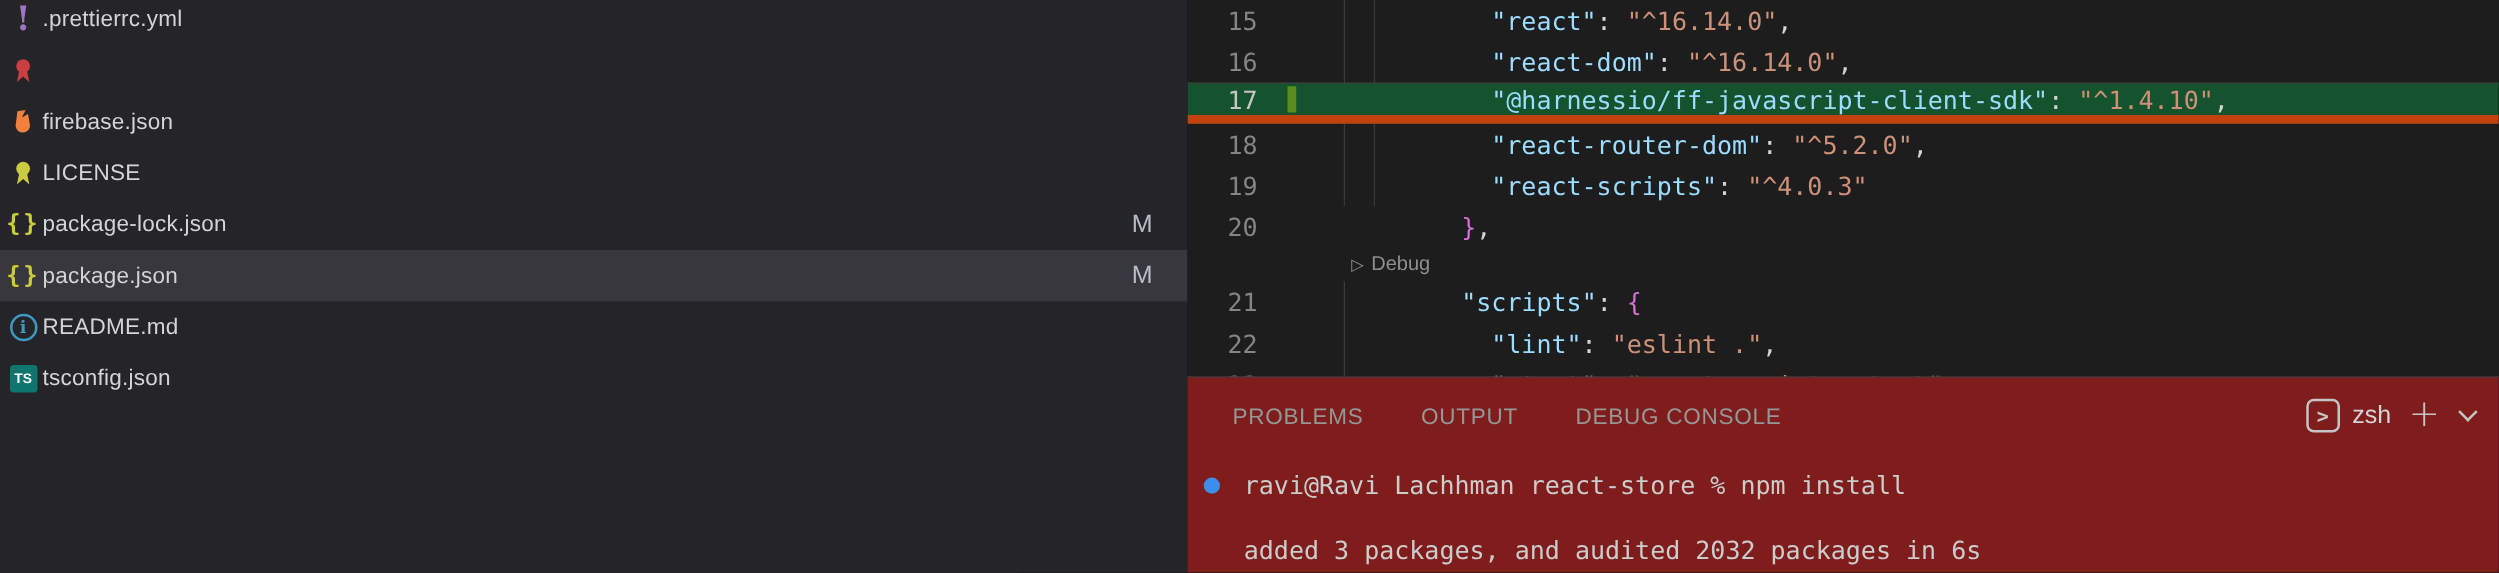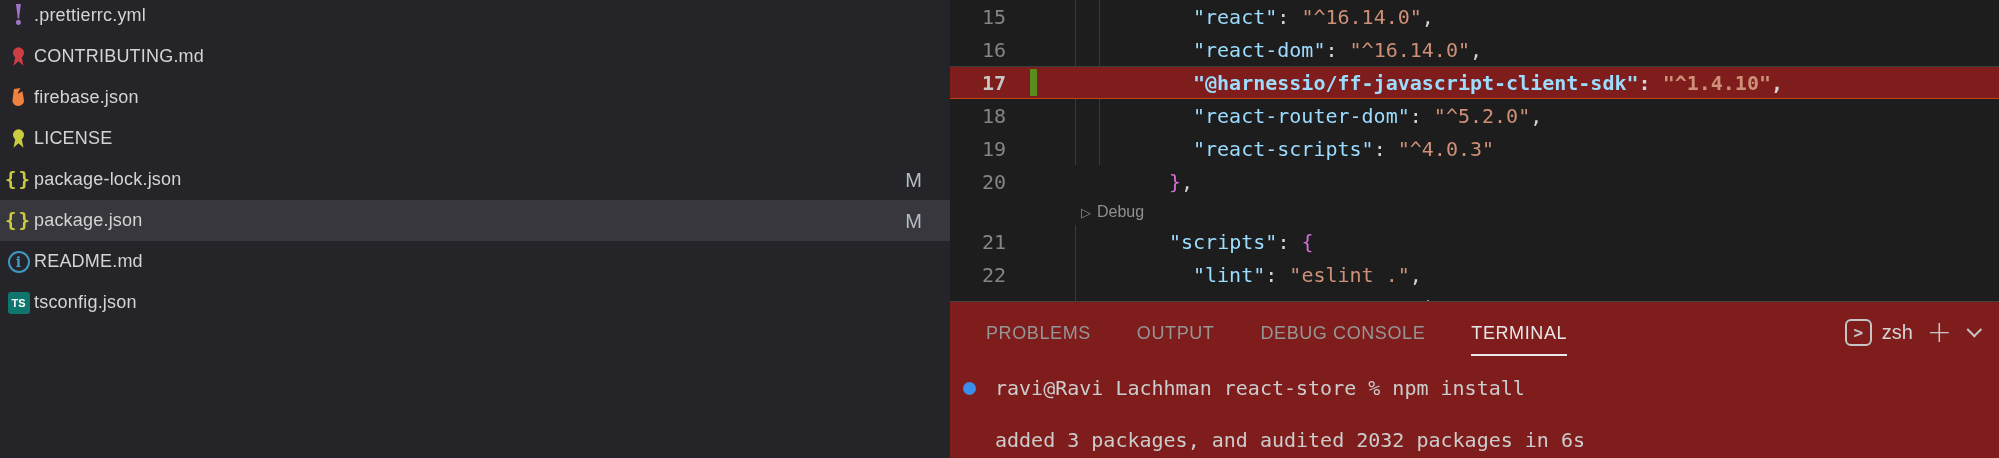--- a/index.html
+++ b/index.html
@@ -21,21 +21,21 @@
   .ic-ts { width:22px; height:22px; background:#0f766e; border-radius:3px; color:#fff; font-size:11px; font-weight:bold; display:flex; align-items:center; justify-content:center; }
   .ic-svg { width:21px; height:23px; display:block; }
 
   
   .main-col { width:1049px; height:458px; display:flex; flex-direction:column; flex:none; }
 
   
   .editor { position:relative; height:301px; background:#1d1d1e; overflow:hidden; font-family:"DejaVu Sans Mono", monospace; }
   .guide { position:absolute; width:1px; background:#3a3a3a; z-index:1; }
   .ed-line { position:relative; height:33px; display:flex; align-items:center; z-index:2; }
-  .ed-line.current { background:#7f1d1d; border-top:1px solid #3c3c3d; border-bottom:1px solid #c2410c;font-weight:bold; }
+  .ed-line.current { background:#14532d; border-top:1px solid #3c3c3d; border-bottom:7px solid #c2410c; }
   .ln { width:70px; flex:none; text-align:right; padding-right:14px; color:#858585; font-size:20px; }
   .ed-line.current .ln { color:#c6c6c6; }
   .gitbar { position:absolute; left:80px; top:2px; bottom:2px; width:7px; background:#5a8c1e; display:none; }
   .ed-line.current .gitbar { display:block; }
   .code { padding-left:125px; font-size:20px; white-space:pre; }
   .code.ind2 { padding-left:149px; }
   .code.ind4 { padding-left:173px; }
   .tk-key { color:#9cdcfe; }
   .tk-str { color:#ce9178; }
   .tk-pun { color:#d4d4d4; }
@@ -72,21 +72,20 @@
       <span class="file-name">.prettierrc.yml</span>
     </div>
 
     <div class="file-row">
       <span class="file-icon">
         <svg class="ic-svg" viewBox="0 0 16 16" style="color:#cc3e44">
           <circle cx="8" cy="5.2" r="4.2" fill="currentColor"></circle>
           <path d="M5.6 8.2 L4.2 15 L8 11.6 L11.8 15 L10.4 8.2 Z" fill="currentColor"></path>
         </svg>
       </span>
-      <span class="file-name">CONTRIBUTING.md</span>
     </div>
 
     <div class="file-row">
       <span class="file-icon">
         <svg class="ic-svg" viewBox="0 0 16 16" style="color:#f0813e">
           <path d="M4.5 1.5 L9.5 0.8 L7.2 5.4 L11 3.2 L12.2 10.2 A4.4 4.2 0 0 1 3.4 10.4 Z" fill="currentColor"></path>
         </svg>
       </span>
       <span class="file-name">firebase.json</span>
     </div>
@@ -183,21 +182,20 @@
       <span class="ln">23</span>
       <span class="code ind4"><span class="tk-key">"start"</span><span class="tk-pun">: </span><span class="tk-str">"react-scripts start"</span><span class="tk-pun">,</span></span>
     </div>
   </div>
 
   <div class="panel">
     <div class="panel-bar">
       <span class="panel-tab">PROBLEMS</span>
       <span class="panel-tab">OUTPUT</span>
       <span class="panel-tab">DEBUG CONSOLE</span>
-      <span class="panel-tab active">TERMINAL</span>
       <span class="panel-actions">
         <span class="term-chip">
           <span class="term-box">&gt;</span>
           <span class="shell-name">zsh</span>
         </span>
         <span class="plus-btn">+</span>
         <span class="chev"></span>
       </span>
     </div>
     <div class="term-body">

